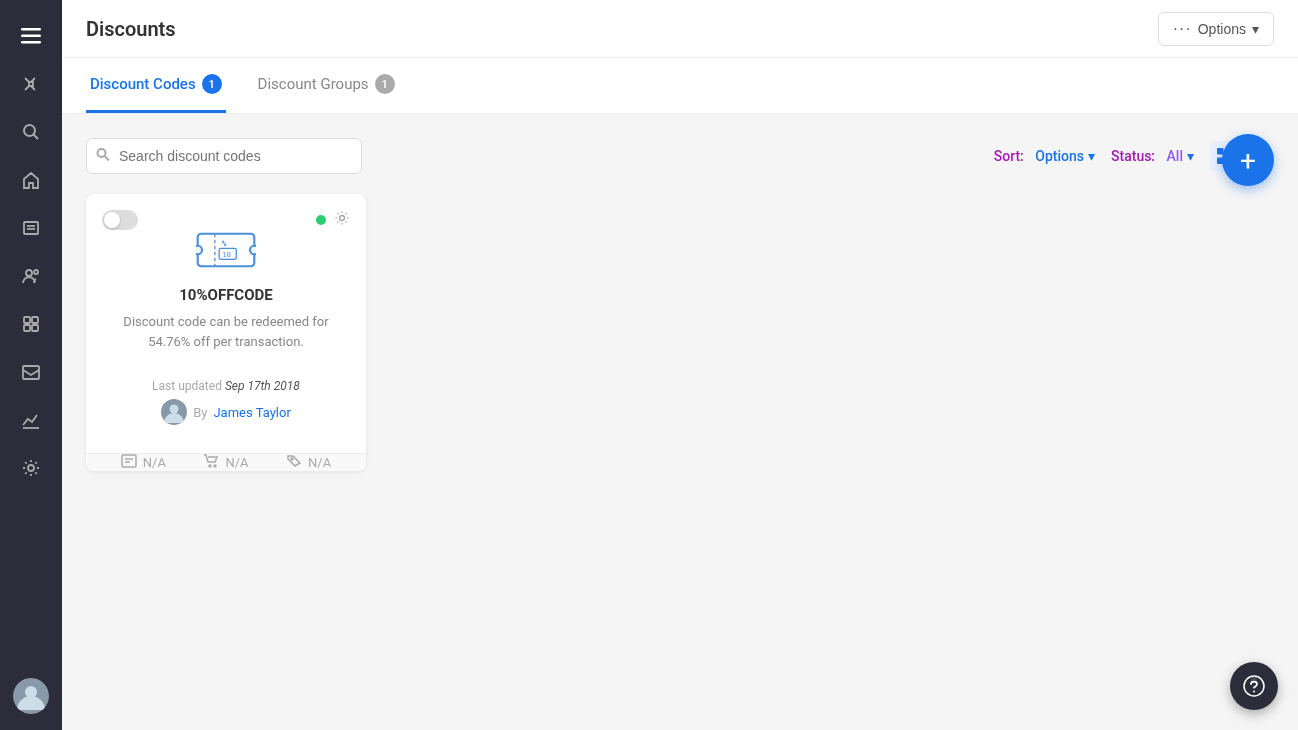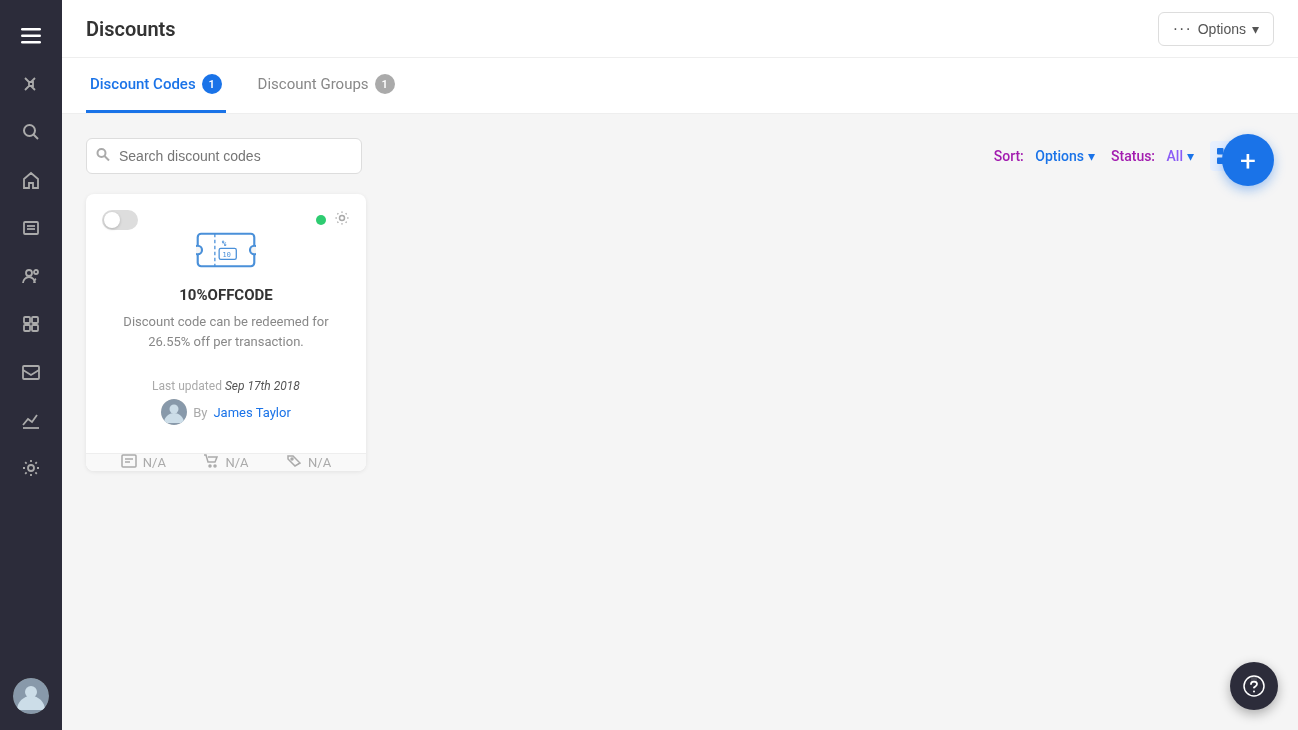--- a/index.html
+++ b/index.html
@@ -523,21 +523,21 @@
               <circle cx="2" cy="27" r="5" fill="#f5f5f5" stroke="#4a90d9" stroke-width="2.5"></circle>
               <circle cx="68" cy="27" r="5" fill="#f5f5f5" stroke="#4a90d9" stroke-width="2.5"></circle>
               <line x1="22" y1="8" x2="22" y2="46" stroke="#4a90d9" stroke-width="1.5" stroke-dasharray="4 3"></line>
               <text x="30" y="22" font-family="monospace" font-size="9" fill="#4a90d9" font-weight="bold">%</text>
               <rect x="27" y="25" width="20" height="13" rx="2" stroke="#4a90d9" stroke-width="1.5" fill="none"></rect>
               <text x="31" y="35" font-family="monospace" font-size="8" fill="#4a90d9">10</text>
             </svg>
           </div>
           <div class="card-body">
             <div class="card-code">10%OFFCODE</div>
-            <div class="card-desc">Discount code can be redeemed for 26.55% off per transaction.</div>
+            <div class="card-desc">Discount code can be redeemed for 54.76% off per transaction.</div>
           </div>
           <div class="card-meta">
             <span class="updated-label">Last updated</span>
             <span class="updated-date">Sep 17th 2018</span>
             <div class="card-author">
               <div class="author-avatar">
                 <svg viewBox="0 0 26 26" fill="none">
                   <circle cx="13" cy="13" r="13" fill="#8899aa"></circle>
                   <circle cx="13" cy="10" r="4.5" fill="#ccdde8"></circle>
                   <path d="M3 24c0-5.5 4.5-10 10-10s10 4.5 10 10" fill="#ccdde8"></path>

